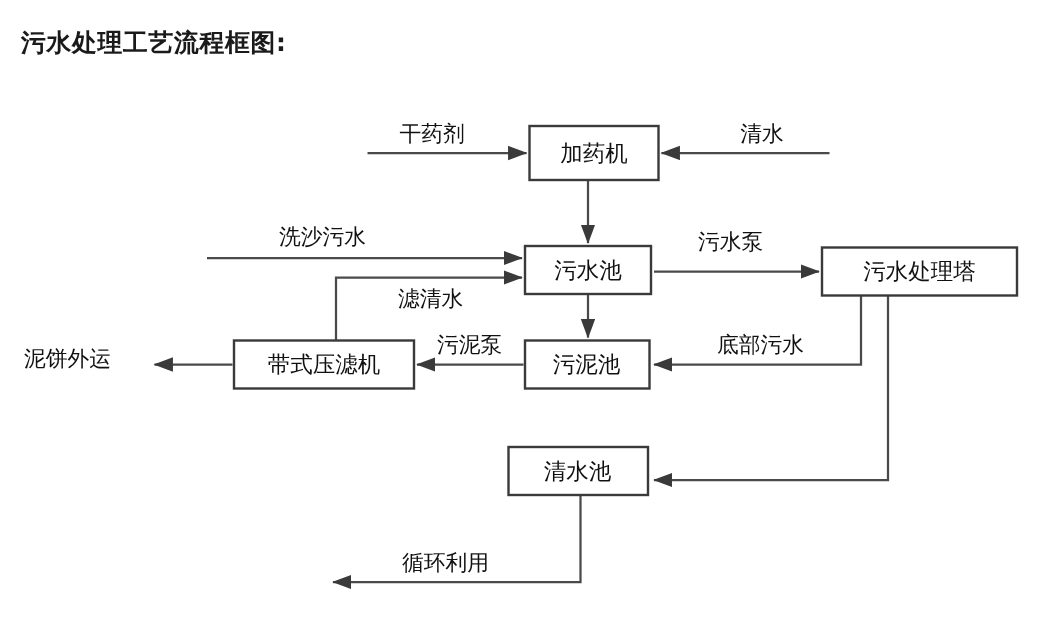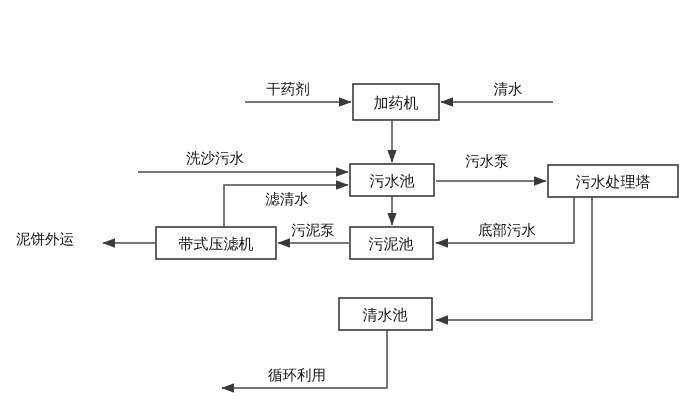--- a/index.html
+++ b/index.html
@@ -61,20 +61,21 @@
     font-size: 14.5px;
     fill: #111111;
     dominant-baseline: middle;
   }
 </style>
 </head>
 <body>
 
 <div id="page">
 
+  <div id="title">污水处理工艺流程框图:</div>
 
   <svg id="flow" viewBox="0 0 700 420">
     <defs>
       <marker id="arrow" markerWidth="9" markerHeight="9" refX="8.2" refY="3.2" orient="auto" markerUnits="strokeWidth">
         <path d="M0,0 L8.6,3.2 L0,6.4 z" fill="#3a3a3a"></path>
       </marker>
     </defs>
 
     <line class="edge-line" x1="245" y1="102" x2="351" y2="102" marker-end="url(#arrow)"></line>
     <text class="edge-label" x="288" y="90">干药剂</text>

